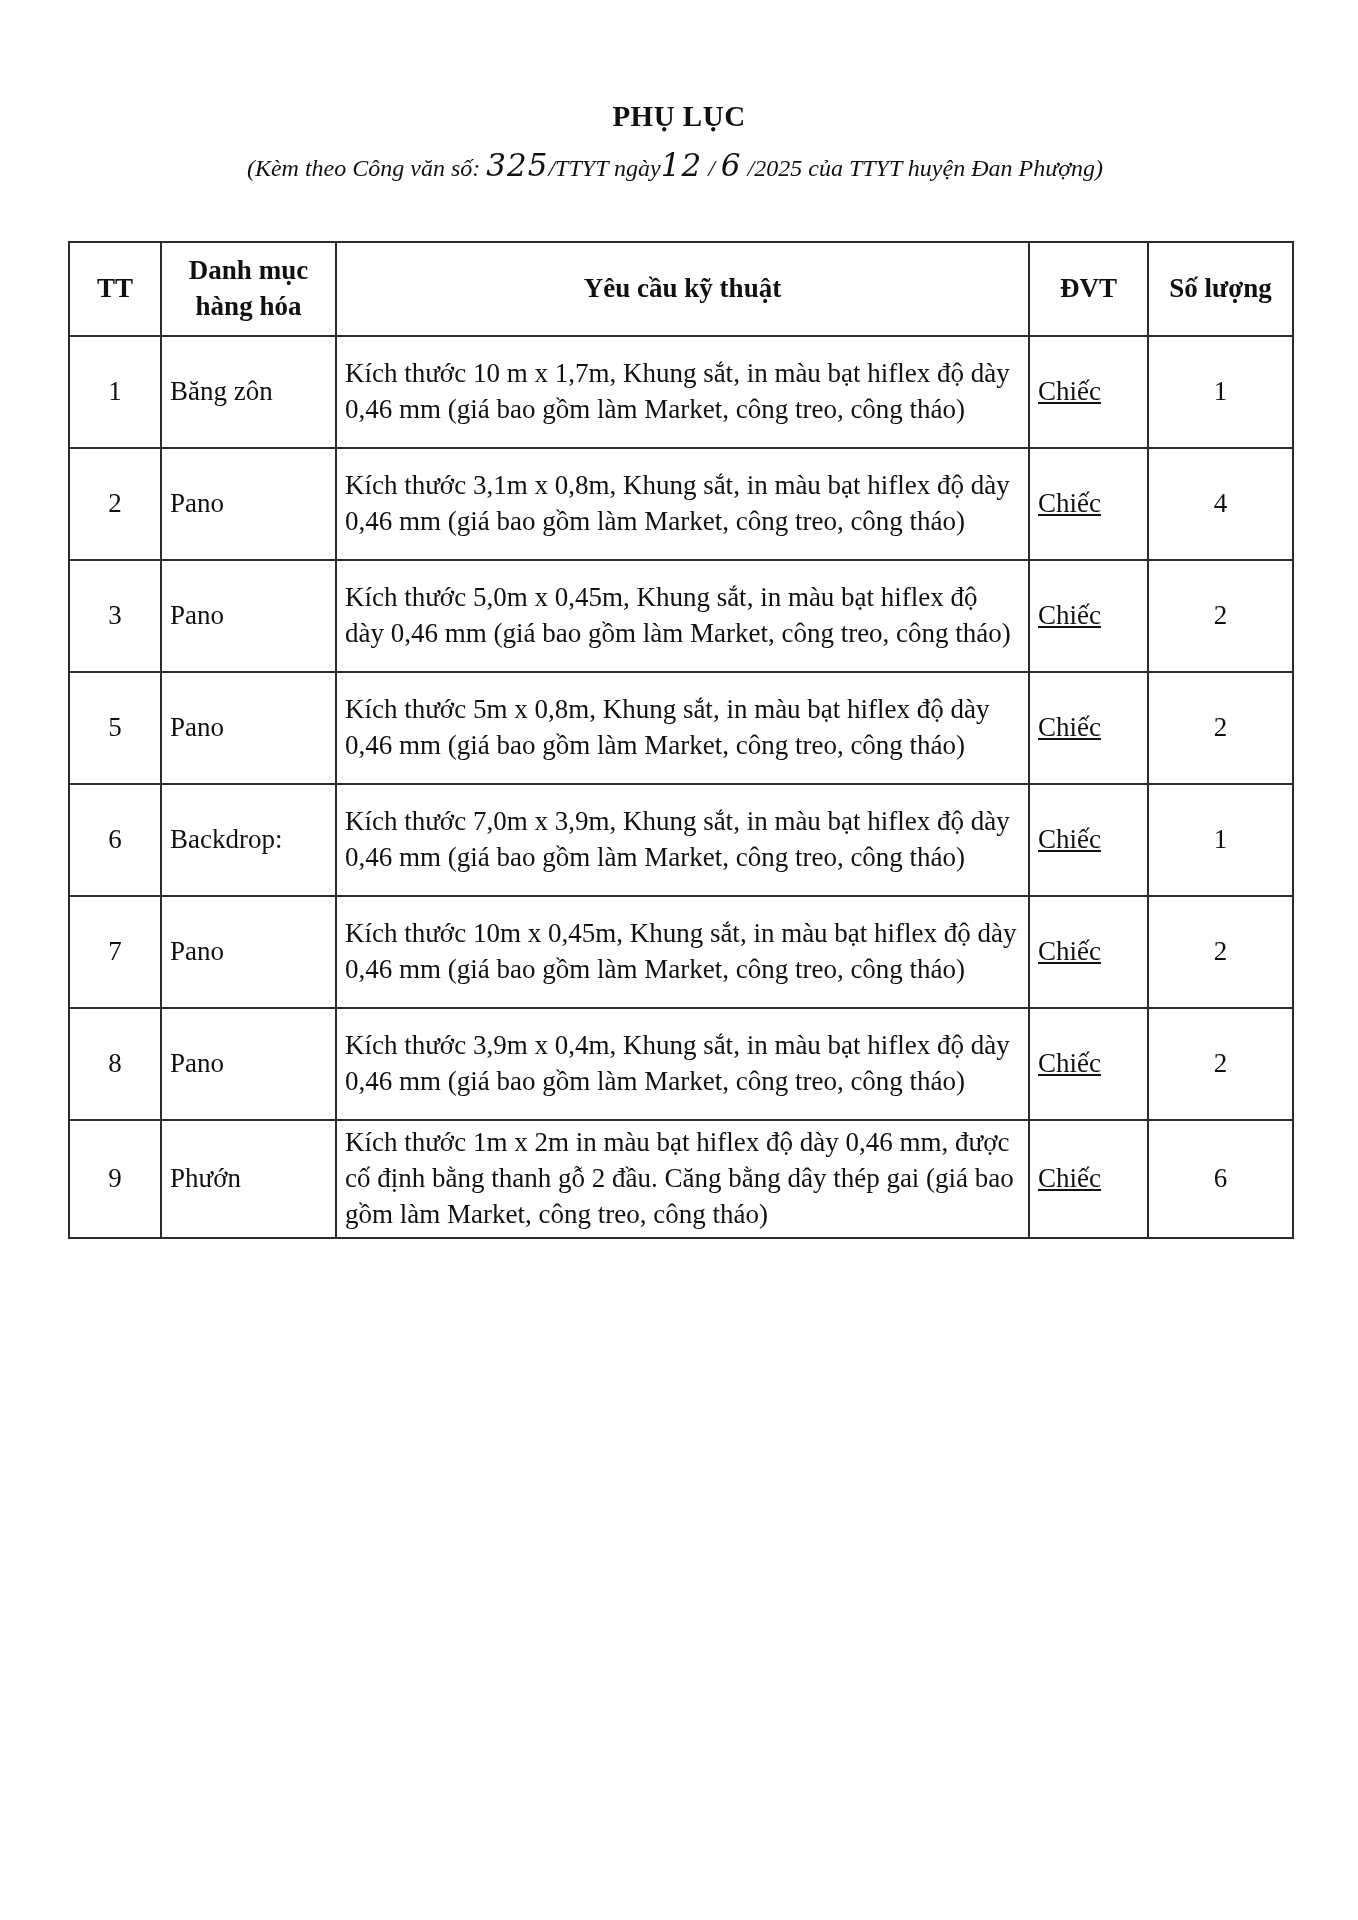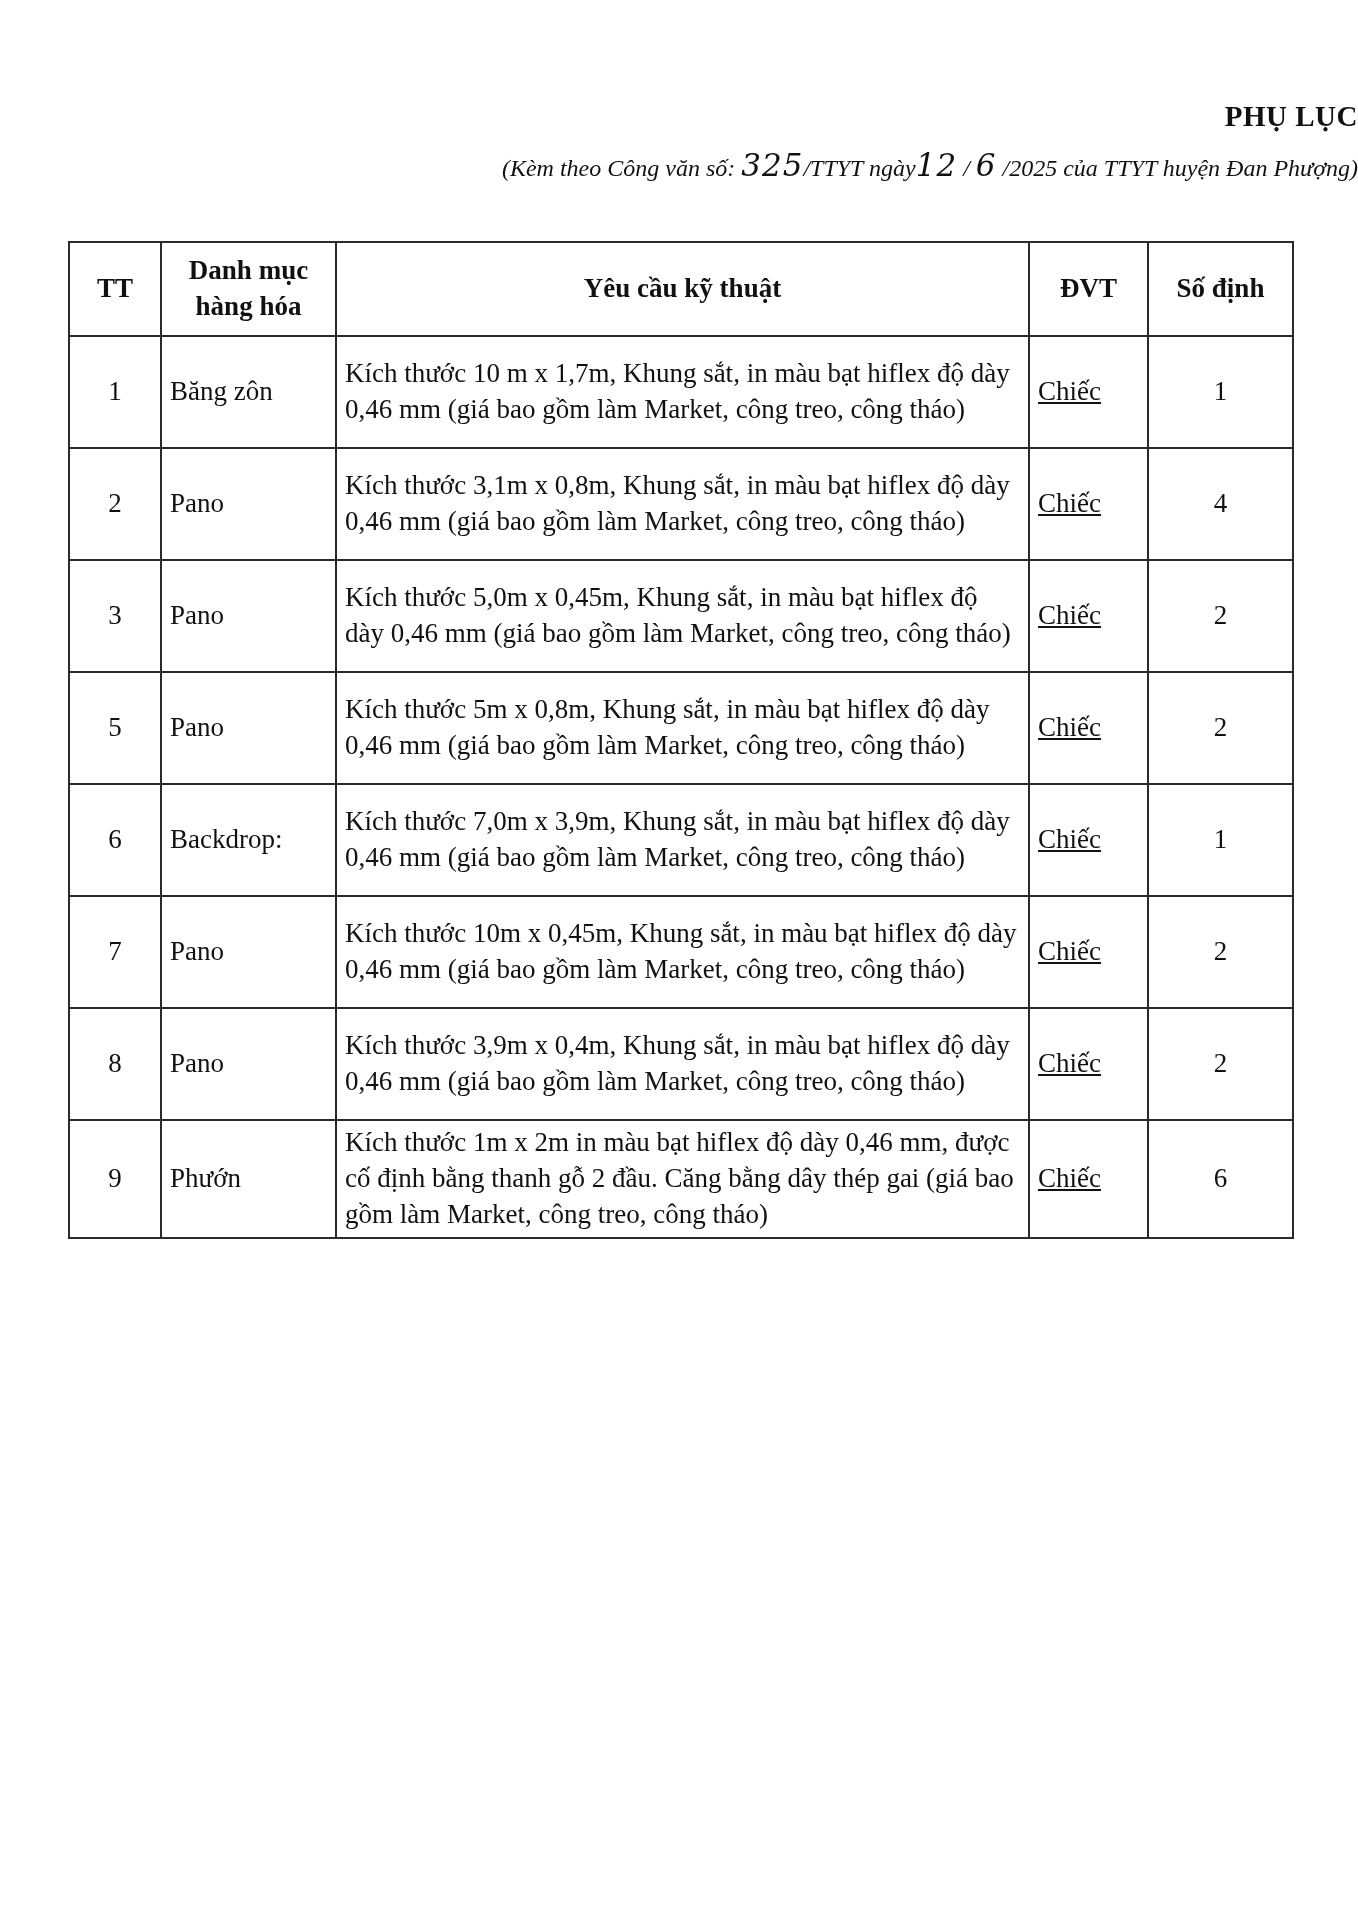--- a/index.html
+++ b/index.html
@@ -14,28 +14,28 @@
     margin: 0 auto;
     background: #ffffff;
     color: #111;
     font-family: "Liberation Serif", "DejaVu Serif", serif;
     box-sizing: border-box;
     overflow: hidden;
   }
   .doc-title {
     margin: 0;
     padding-top: 100px;
-    text-align: right;
+    text-align: center;
     font-size: 29px;
     font-weight: bold;
     letter-spacing: 0.5px;
   }
   .doc-subtitle {
-    margin: 14px 0 0 0;
-    text-align: right;
+    margin: 14px 8px 0 0;
+    text-align: center;
     font-size: 24px;
     font-style: italic;
   }
   .hand {
     font-size: 31px;
     font-style: italic;
     font-family: "DejaVu Serif", serif;
     letter-spacing: 1px;
   }
   table.main {
@@ -85,21 +85,21 @@
         <col class="c-spec">
         <col class="c-unit">
         <col class="c-qty">
     </colgroup>
     <thead>
       <tr>
         <th>TT</th>
         <th>Danh mục hàng hóa</th>
         <th>Yêu cầu kỹ thuật</th>
         <th>ĐVT</th>
-        <th>Số định</th>
+        <th>Số lượng</th>
       </tr>
     </thead>
     <tbody id="table-body">
         <tr class="body-row">
           <td class="cell-tt">1</td>
           <td class="cell-item">Băng zôn</td>
           <td class="cell-spec">Kích thước 10 m x 1,7m, Khung sắt, in màu bạt hiflex độ dày 0,46 mm (giá bao gồm làm Market, công treo, công tháo)</td>
           <td class="cell-unit">Chiếc</td>
           <td class="cell-qty">1</td>
         </tr>

